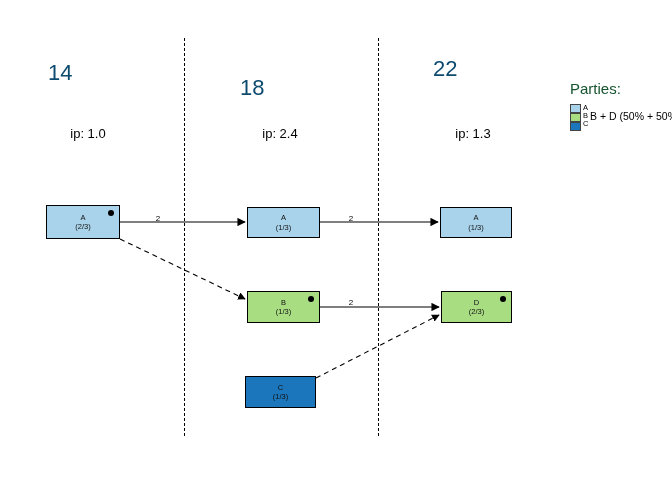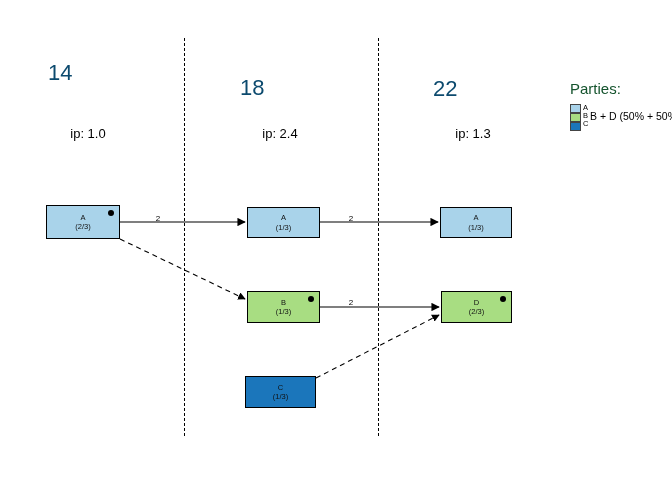--- a/index.html
+++ b/index.html
@@ -53,21 +53,21 @@
 
   <line x1="120" y1="239" x2="245" y2="299" stroke="#000" stroke-width="1.1" stroke-dasharray="5,4" marker-end="url(#arrow)"></line>
   <line x1="316" y1="378" x2="439" y2="315" stroke="#000" stroke-width="1.1" stroke-dasharray="5,4" marker-end="url(#arrow)"></line>
 </svg>
 
 <div class="sep" style="left:184px;"></div>
 <div class="sep" style="left:378px;"></div>
 
 <div class="col-head" style="left:48px;top:60px;width:80px;">14</div>
 <div class="col-head" style="left:240px;top:60px;width:80px;margin-top:15px;">18</div>
-<div class="col-head" style="left:433px;top:76px;width:80px;">22</div>
+<div class="col-head" style="left:433px;top:56px;width:80px;">22</div>
 
 <div class="col-ip" style="left:48px;top:126px;width:80px;">ip: 1.0</div>
 <div class="col-ip" style="left:240px;top:126px;width:80px;">ip: 2.4</div>
 <div class="col-ip" style="left:433px;top:126px;width:80px;">ip: 1.3</div>
 
 <div class="node" style="left:46px;top:205px;width:74px;height:34px;background:#a9d3ea;">
   <span class="nm">A</span>
   <span class="fr">(2/3)</span>
   <span class="dot"></span>
 </div>

